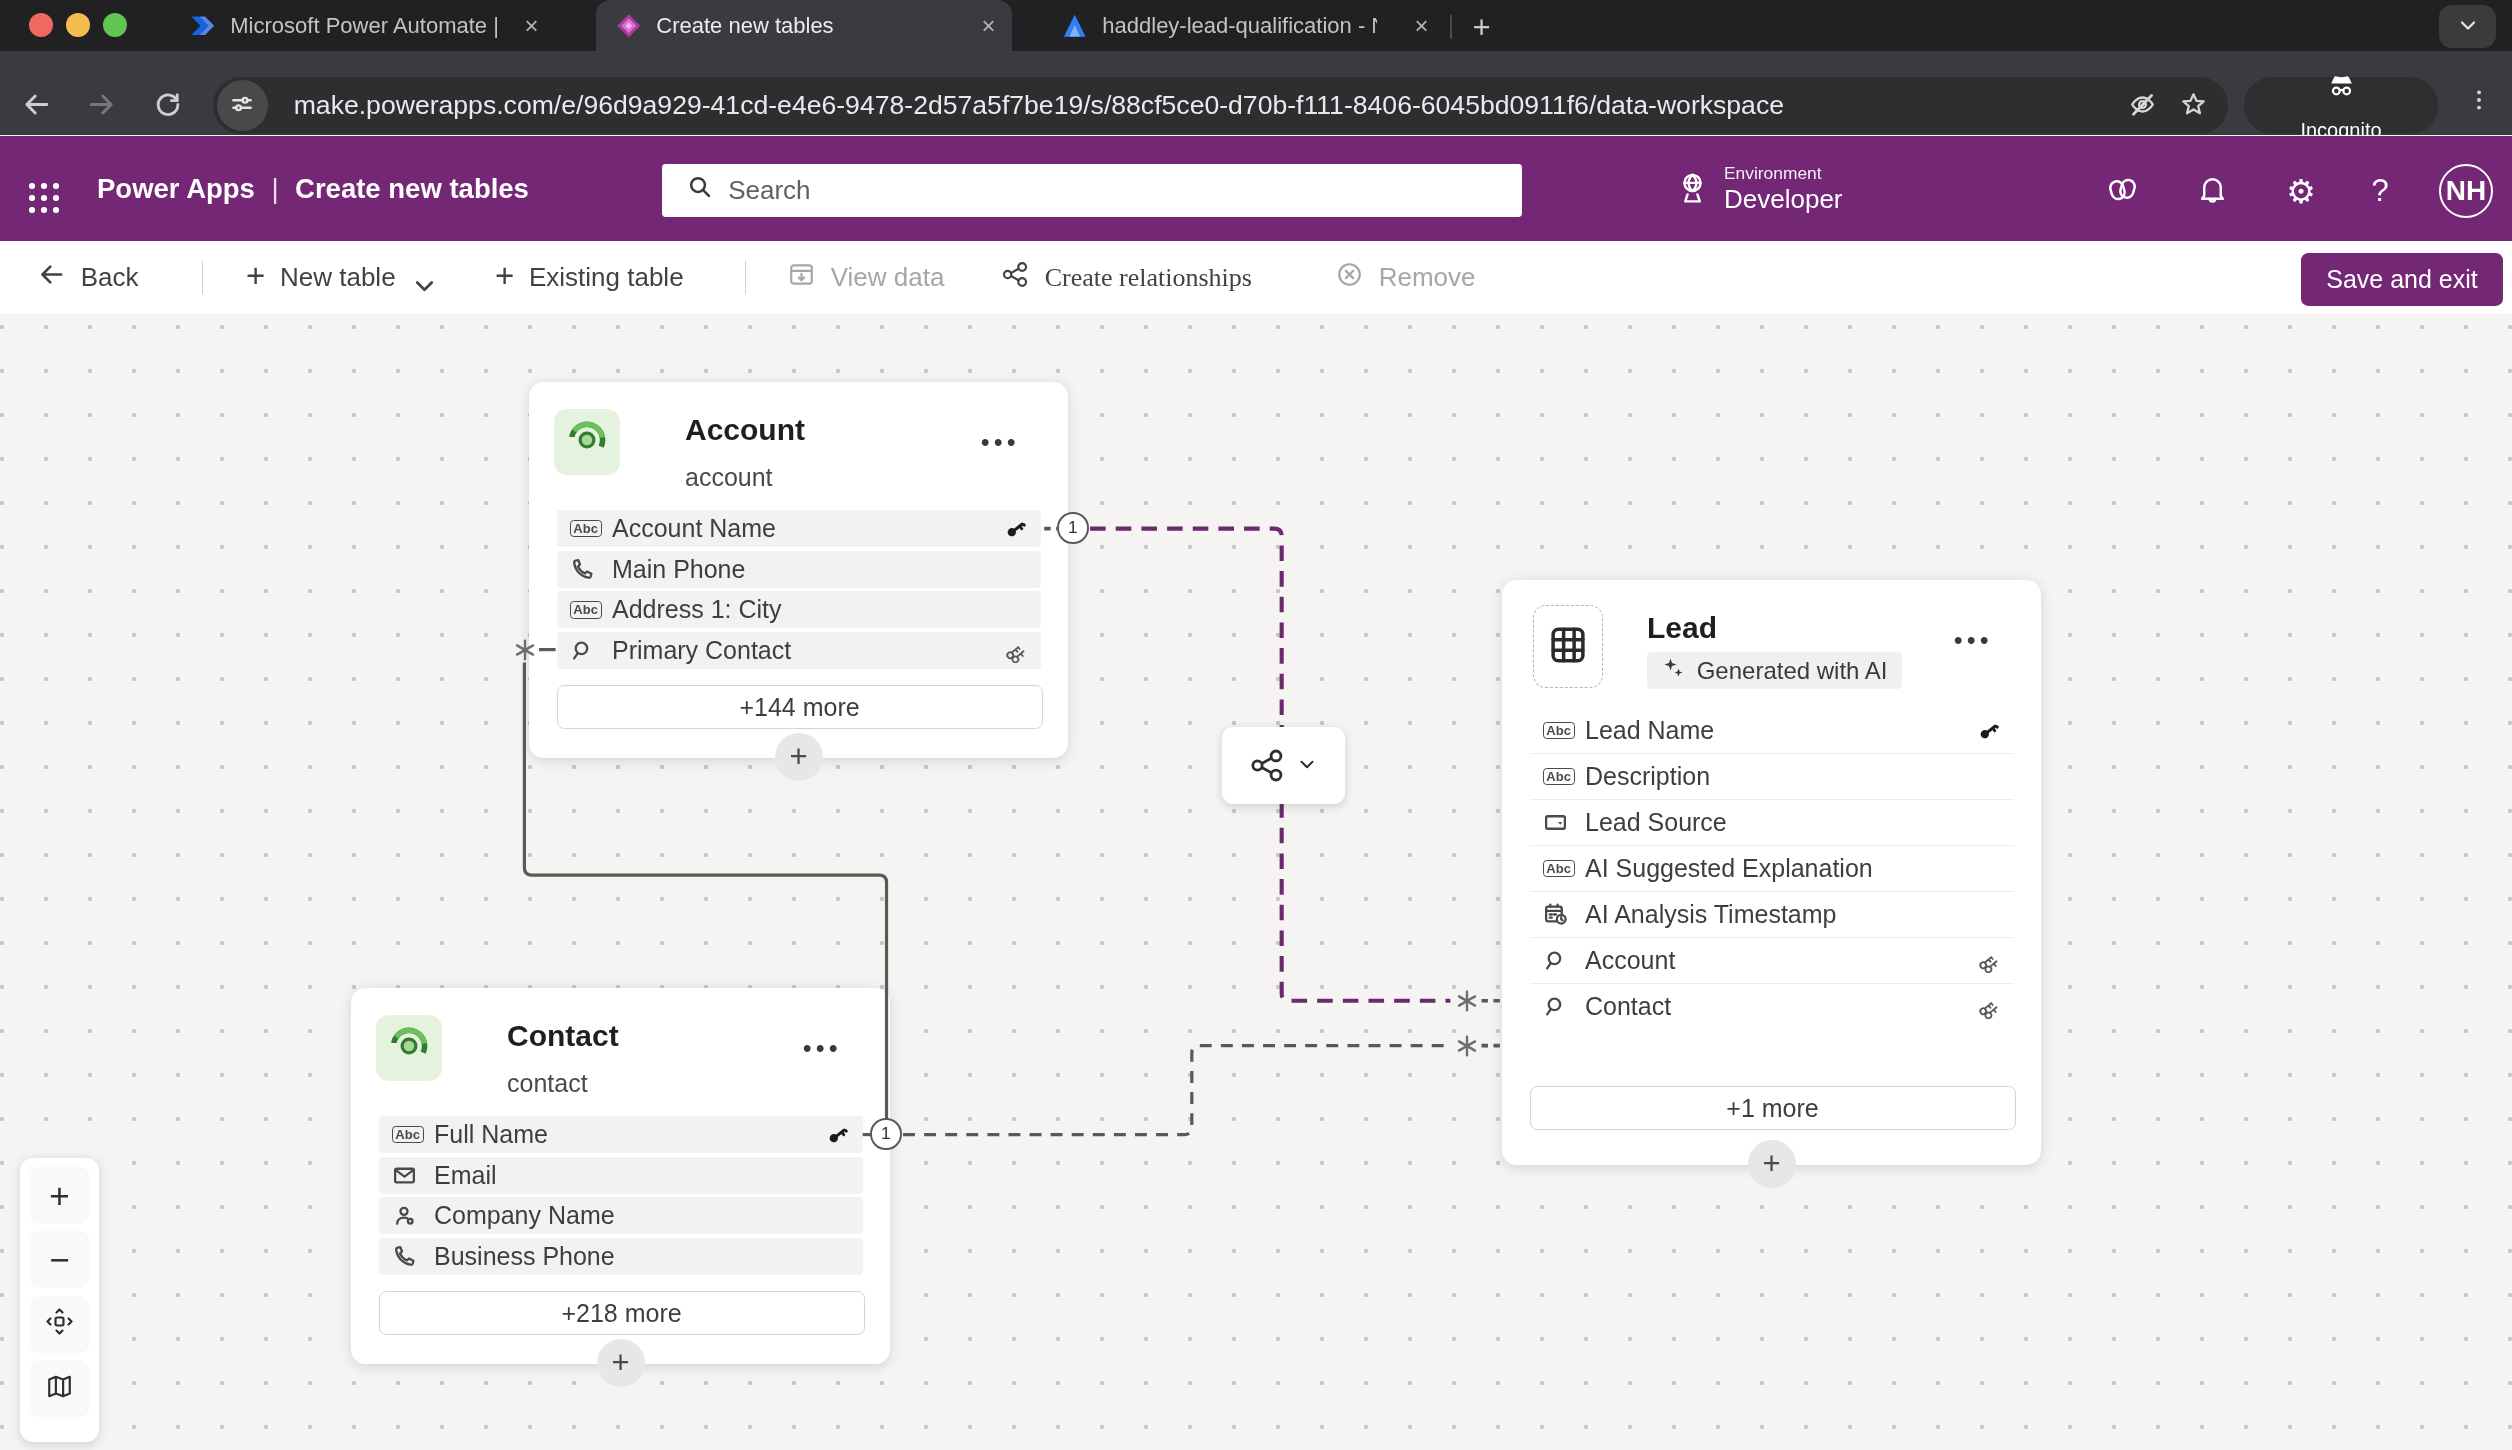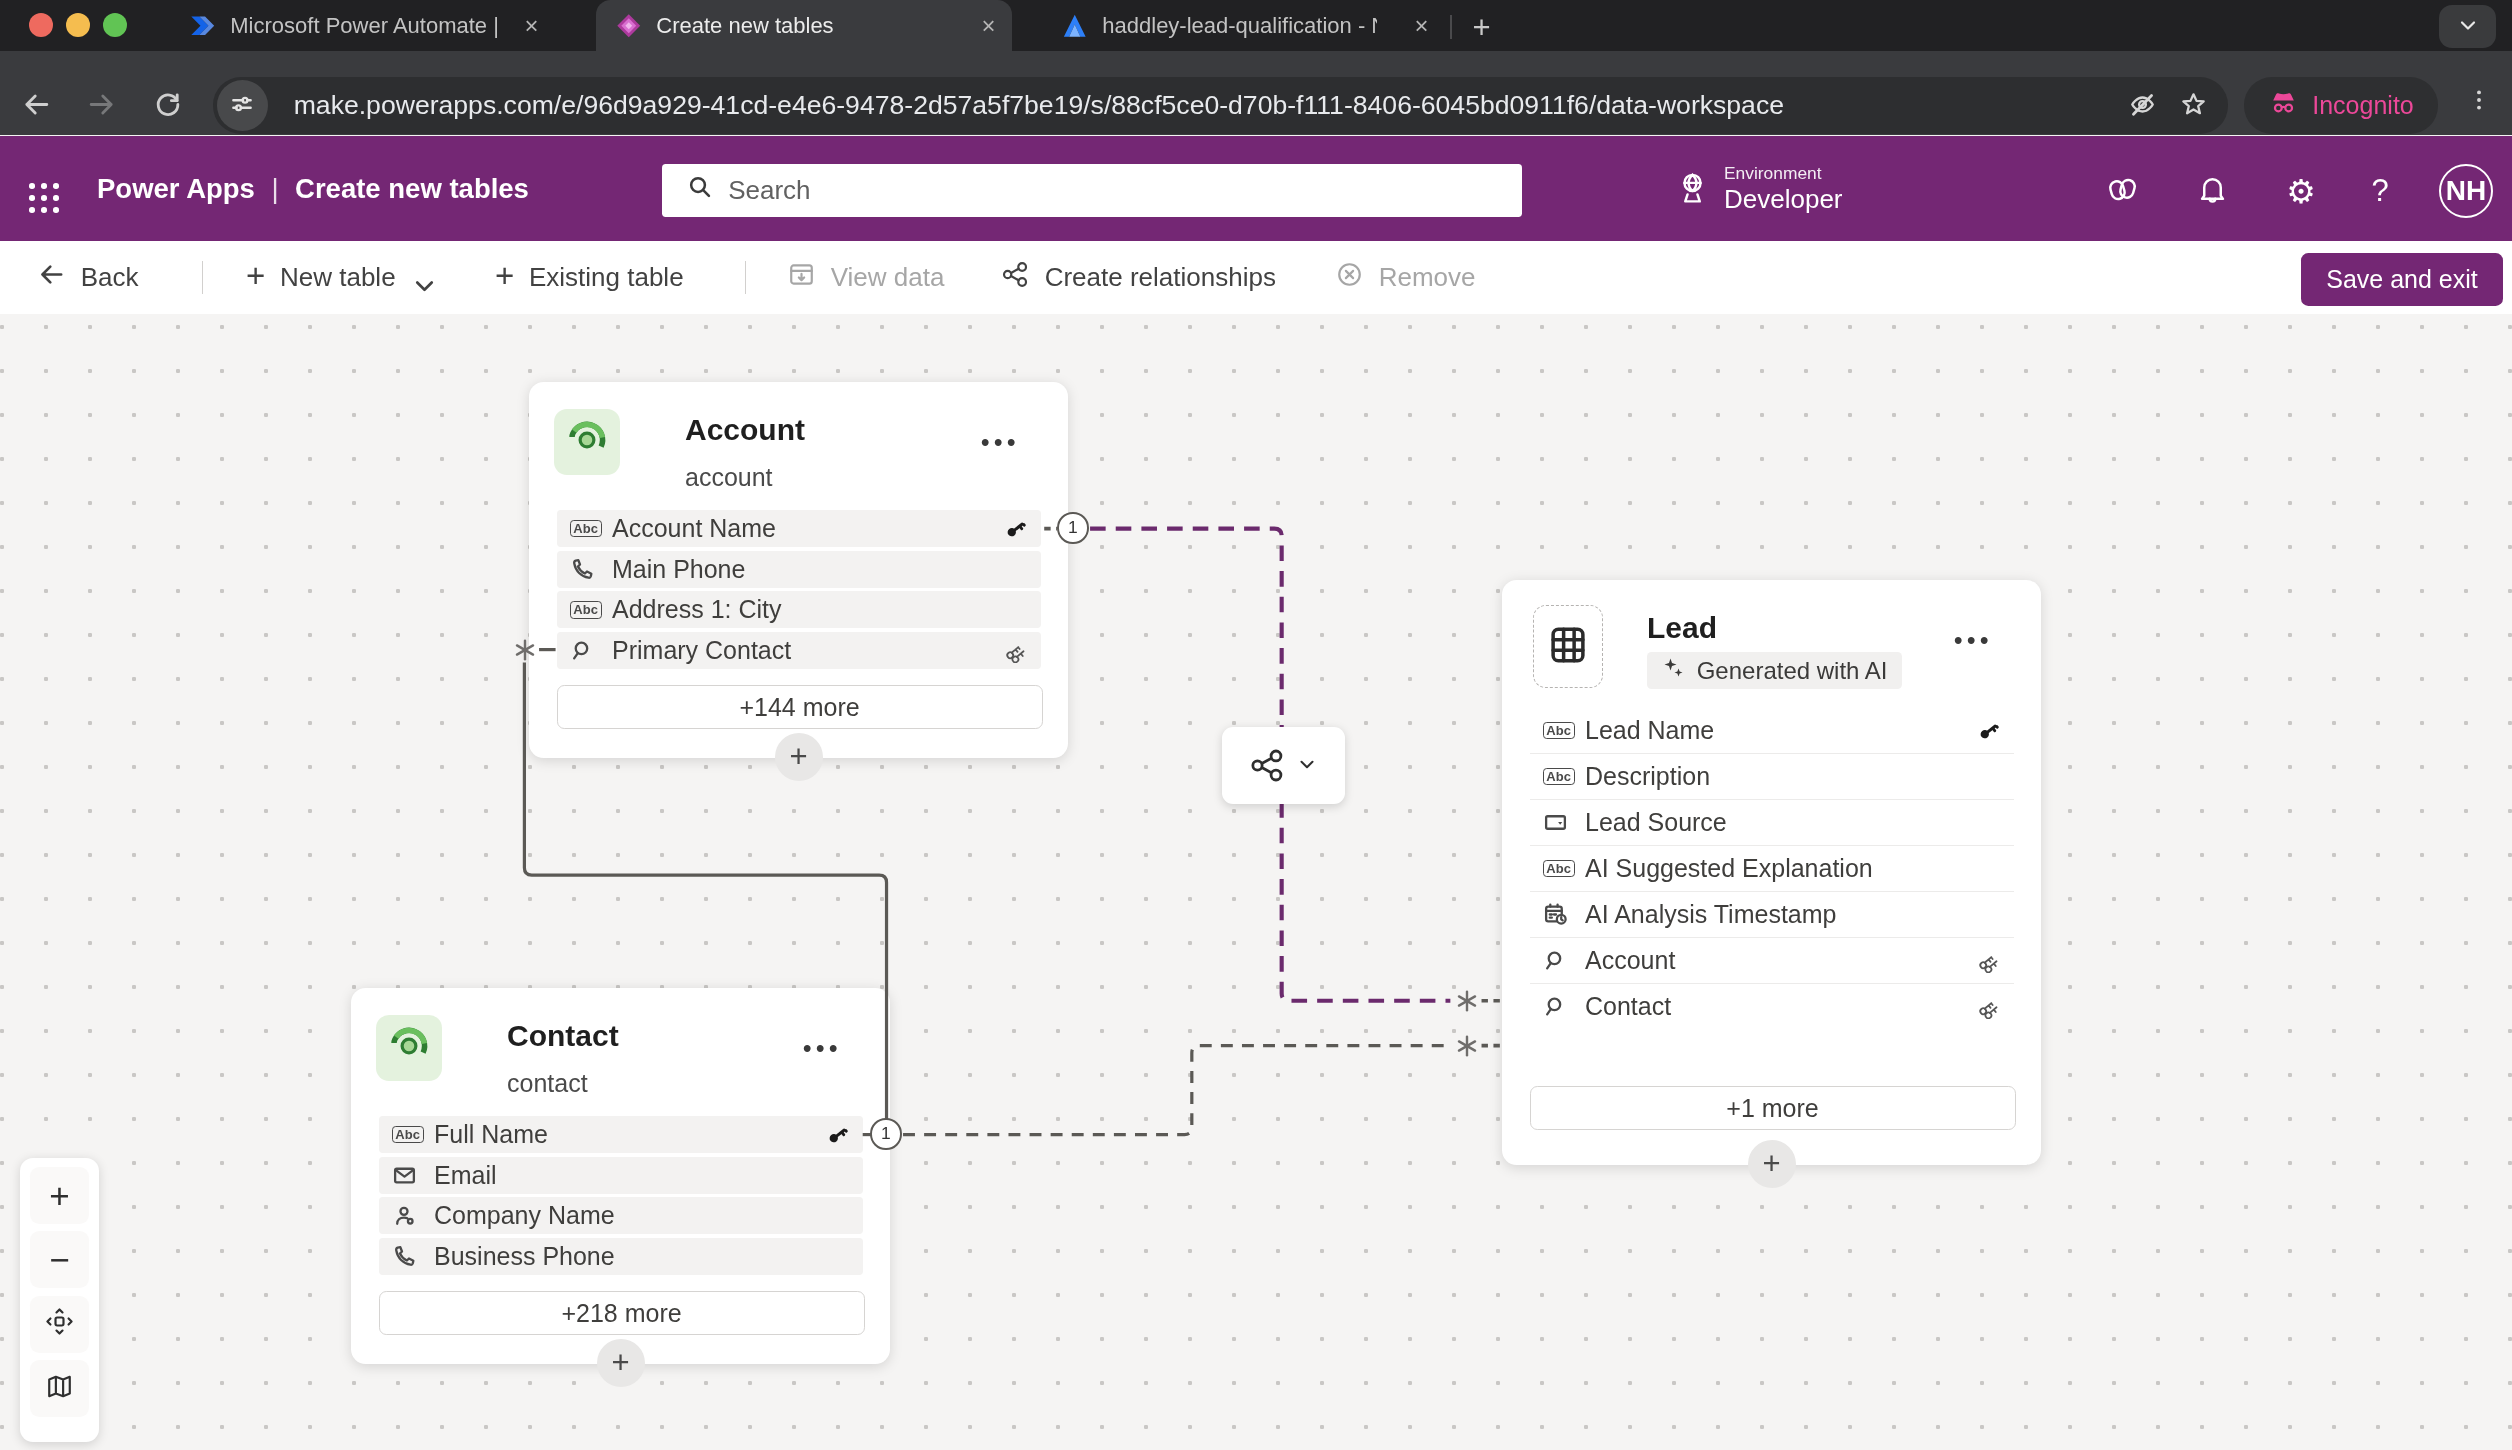--- a/index.html
+++ b/index.html
@@ -30,22 +30,22 @@
   .navbtn.dis{color:#77787a;}
   .urlpill{position:absolute;left:213px;top:26px;width:2015px;height:57px;border-radius:28px;
     background:#2d2e30;display:flex;align-items:center;}
   .tunechip{width:51px;height:51px;border-radius:50%;background:#48494b;margin-left:3.7px;
     display:flex;align-items:center;justify-content:center;color:#e3e3e3;flex:0 0 auto;}
   .tunechip svg{width:26px;height:26px;}
   .urltext{color:#e8eaed;font-size:26.6px;margin-left:26px;white-space:nowrap;overflow:hidden;flex:1 1 auto;}
   .pillic{width:51px;height:51px;display:flex;align-items:center;justify-content:center;color:#d6d6d6;flex:0 0 auto;}
   .pillic svg{width:29px;height:29px;}
   .incog{position:absolute;left:2244px;top:26px;width:194px;height:57px;border-radius:28px;
-    background:#2e2f31;color:#ec4899;display:flex;align-items:center;justify-content:center;
-    gap:13px;font-size:25px;}
+    background:#2e2f31;color:#ffffff;display:flex;align-items:center;justify-content:center;
+    gap:13px;font-size:20px;flex-direction:column;}
   .incog svg{width:31px;height:31px;}
   .vdots{position:absolute;left:2466px;top:36px;color:#d6d6d6;}
   .vdots svg{width:26px;height:26px;}
 
   
   .pheader{position:absolute;left:0;top:136px;width:2512px;height:105px;background:#742774;color:#fff;}
   .waffle{position:absolute;left:24px;top:42px;width:40px;height:40px;display:grid;
     grid-template-columns:repeat(3,5.5px);grid-template-rows:repeat(3,5.5px);gap:6.4px;
     align-content:center;justify-content:center;}
   .waffle i{width:5.5px;height:5.5px;border-radius:50%;background:#fff;}
@@ -323,21 +323,21 @@
       <span>Existing table</span>
     </div>
     <span class="cmdsep" style="left:745px;"></span>
     <div class="cmditem dis" style="left:787px;">
       <span><svg viewBox="0 0 24 24" fill="none" stroke="currentColor" stroke-width="1.8" stroke-linecap="round" stroke-linejoin="round">
             <rect x="3.5" y="4.5" width="17" height="15" rx="2"></rect>
             <path d="M3.5 9h17M12 11.5v5M9.8 14.5 12 16.7l2.2-2.2"></path>
           </svg></span>
       <span>View data</span>
     </div>
-    <div class="cmditem" style="left:1001px;">
+    <div class="cmditem" style="left:1001px;font-family:Liberation Serif, serif;">
       <span><svg viewBox="0 0 24 24" fill="none" stroke="currentColor" stroke-width="1.8" stroke-linecap="round" stroke-linejoin="round">
             <circle cx="5.5" cy="12" r="3"></circle>
             <circle cx="17.5" cy="5.8" r="3.2"></circle>
             <circle cx="17.5" cy="18.2" r="3.2"></circle>
             <path d="M8.3 10.7 14.6 7.2M8.3 13.3 14.6 16.8"></path>
           </svg></span>
       <span>Create relationships</span>
     </div>
     <div class="cmditem dis" style="left:1335px;">
       <span><svg viewBox="0 0 24 24" fill="none" stroke="currentColor" stroke-width="1.8" stroke-linecap="round" stroke-linejoin="round">

